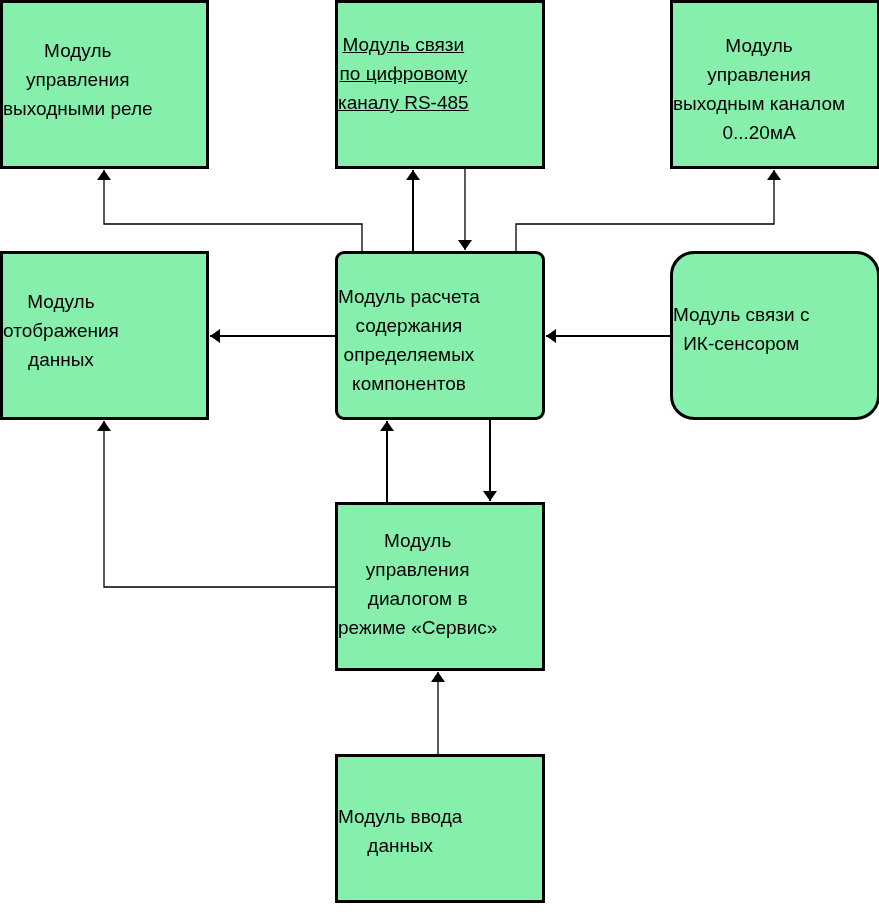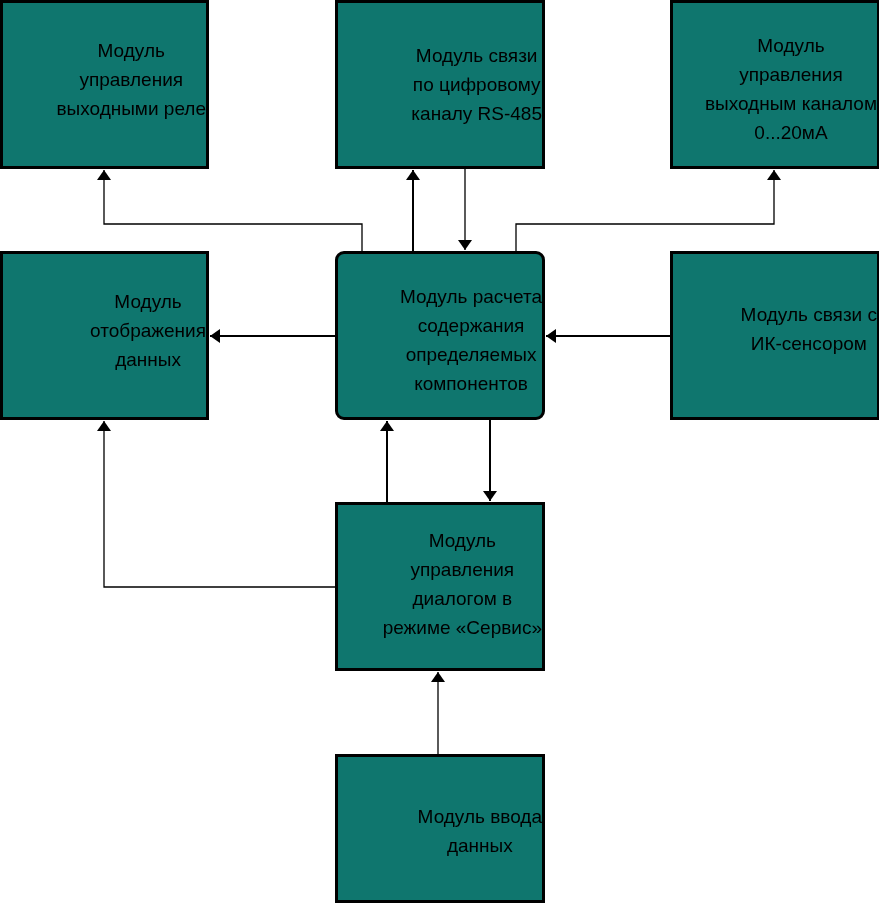--- a/index.html
+++ b/index.html
@@ -1,20 +1,20 @@
 <!DOCTYPE html>
 <html><head>
 <meta charset="utf-8">
 <style>
   html, body { margin: 0; padding: 0; background: #ffffff; }
   body { width: 879px; height: 923px; position: relative; overflow: hidden;
          font-family: "Liberation Sans", sans-serif; }
   #canvas { position: absolute; left: 0; top: 0; }
   .box { position: absolute; box-sizing: border-box; border: 3px solid #000;
-         background: #0f766e; display: flex; justify-content: flex-end; }
+         background: #86efac; display: flex; justify-content: flex-start; }
   .box .label { text-align: center; font-size: 19px; line-height: 29px; color: #000;
                 white-space: pre-line; }
 </style>
 </head>
 <body>
 
 <svg id="canvas" width="879" height="923">
   <defs>
     <marker id="arr" markerWidth="10" markerHeight="14" refX="10" refY="7" orient="auto" markerUnits="userSpaceOnUse">
       <path d="M0,0 L10,7 L0,14 Z" fill="#000"></path>
@@ -40,21 +40,21 @@
   <path d="M336,587 L104,587 L104,421" stroke="#000" stroke-width="1.3" fill="none" marker-end="url(#arr)"></path>
 
   <path d="M438,755 L438,672" stroke="#000" stroke-width="1.3" fill="none" marker-end="url(#arr)"></path>
 </svg>
 
 <div class="box" style="left:0;top:0;width:209px;height:169px;padding-top:33px;">
   <span class="label">Модуль
 управления
 выходными реле</span>
 </div>
-<div class="box" style="left:335px;top:0;width:210px;height:169px;padding-top:38px;">
+<div class="box" style="left:335px;top:0;width:210px;height:169px;padding-top:27px;text-decoration:underline;">
   <span class="label">Модуль связи
 по цифровому
 каналу RS-485</span>
 </div>
 <div class="box" style="left:670px;top:0;width:210px;height:169px;padding-top:28px;">
   <span class="label">Модуль
 управления
 выходным каналом
 0...20мА</span>
 </div>
@@ -62,21 +62,21 @@
   <span class="label">Модуль
 отображения
 данных</span>
 </div>
 <div class="box" style="left:335px;top:251px;width:210px;height:169px;padding-top:28px;border-radius:9px;">
   <span class="label">Модуль расчета
 содержания
 определяемых
 компонентов</span>
 </div>
-<div class="box" style="left:670px;top:251px;width:210px;height:169px;padding-top:46px;">
+<div class="box" style="left:670px;top:251px;width:210px;height:169px;padding-top:46px;border-radius:24px;">
   <span class="label">Модуль связи с
 ИК-сенсором</span>
 </div>
 <div class="box" style="left:335px;top:502px;width:210px;height:169px;padding-top:21px;">
   <span class="label">Модуль
 управления
 диалогом в
 режиме «Сервис»</span>
 </div>
 <div class="box" style="left:335px;top:754px;width:210px;height:149px;padding-top:45px;">

